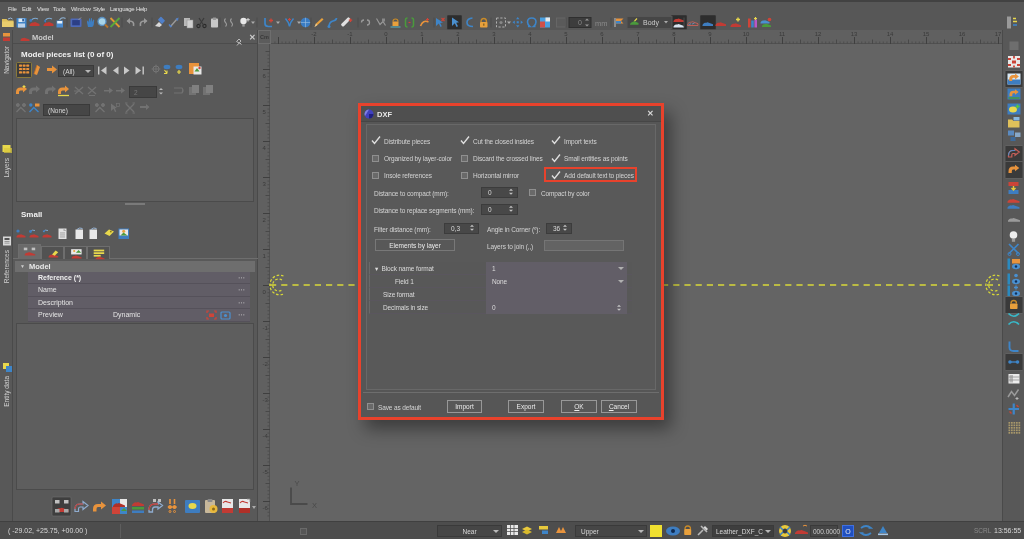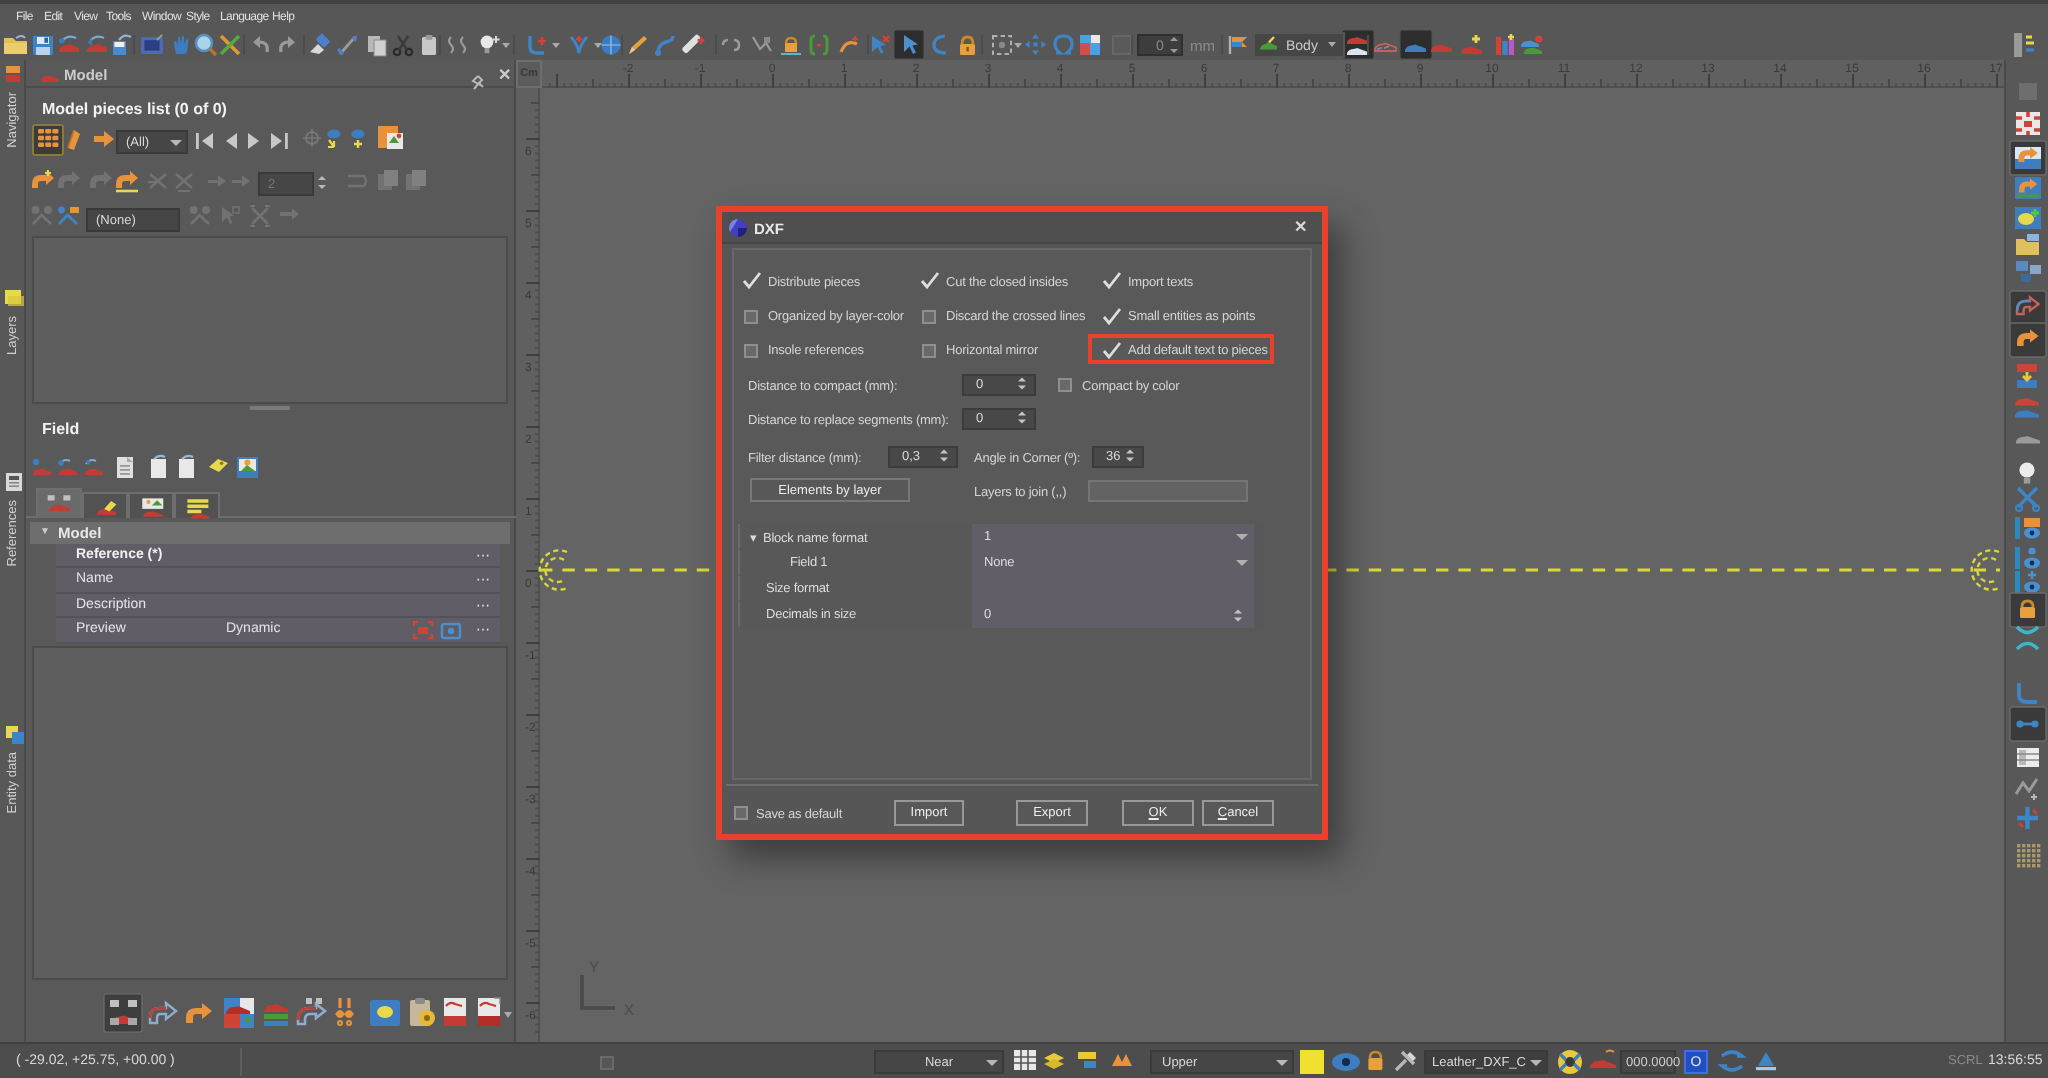--- a/index.html
+++ b/index.html
@@ -450,21 +450,21 @@
         <path d="M1 1 L9 9 M9 1 L1 9" stroke="#999" stroke-width="1.3"></path>
         <path d="M0 0 L2.5 0 M7.5 0 L10 0 M0 10 L2.5 10 M7.5 10 L10 10" stroke="#999" stroke-width="1"></path>
       </g>
 <g transform="translate(127,3)" opacity="0.4">
         <path d="M0 2 L6 2 L6 0 L9.5 3 L6 6 L6 4 L0 4 Z" fill="#999"></path>
       </g>
 </svg>
 <div class="combo" style="left:30px;top:74px;width:47px;height:12px;padding:2px 0 0 4px">(None)</div>
 <div class="well" style="left:3px;top:88px;width:238px;height:84px"></div>
 <div class="abs" style="left:112px;top:173px;width:20px;height:2px;background:#7a7a7a"></div>
-<div class="hdr" style="left:8px;top:180px">Field</div>
+<div class="hdr" style="left:8px;top:180px">Small</div>
 <svg width="245" height="16" viewBox="0 0 245 16" style="position:absolute;left:0;top:196px">
 <g transform="translate(3,3)">
         <circle cx="2" cy="2" r="1.6" fill="#3e7dc0"></circle>
         <path d="M0.5 7.5 C1.8 5 3.5 6 5 5.2 L9.5 7 L9.5 8.5 L0.5 8.5 Z" fill="#c23b34"></path>
       </g>
 <g transform="translate(16,3)">
         <path d="M1 3 Q3 0 6 1.5" stroke="#7fa8cf" fill="none" stroke-width="1"></path>
         <circle cx="1.5" cy="2.5" r="1.4" fill="#3e7dc0"></circle>
         <path d="M0.5 7.5 C1.8 5 3.5 6 5 5.2 L9.5 7 L9.5 8.5 L0.5 8.5 Z" fill="#c23b34"></path>
       </g>

